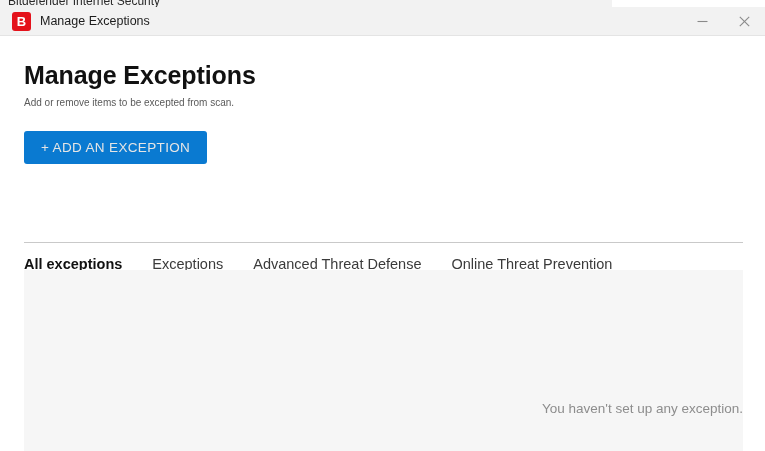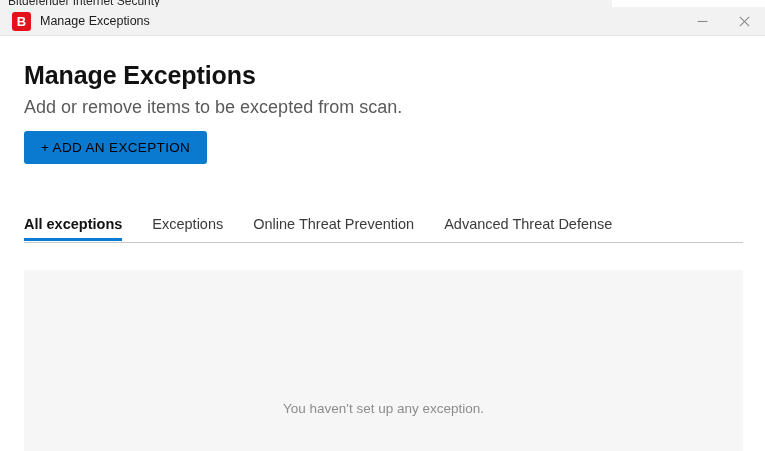--- a/index.html
+++ b/index.html
@@ -116,33 +116,33 @@
     font-size: 25px;
     font-weight: bold;
     color: #111111;
     letter-spacing: -0.1px;
     white-space: nowrap;
   }
   .page-subtitle {
     position: absolute;
     left: 24px;
     top: 61px;
-    font-size: 18px;
+    font-size: 10px;
     color: #5a5a5a;
     white-space: nowrap;
   }
 
   .add-btn {
     position: absolute;
     left: 24px;
     top: 95px;
     height: 33px;
     padding: 0 17px;
     background: #0a7ad1;
-    color: #000000;
+    color: #e5e5e5;
     border: none;
     border-radius: 3px;
     font-size: 13.5px;
     font-family: "Liberation Sans", sans-serif;
     letter-spacing: 0.35px;
     display: flex;
     align-items: center;
     cursor: pointer;
     white-space: nowrap;
   }
@@ -160,22 +160,22 @@
     display: flex;
     align-items: flex-start;
     gap: 30px;
     height: 26px;
   }
   .tab {
     font-size: 14.5px;
     color: #3b3b3b;
     white-space: nowrap;
     cursor: pointer;
-    padding-bottom: 6px;
     position: relative;
+    margin-top: 40px;
   }
   .tab.active {
     font-weight: bold;
     color: #121212;
   }
   .tab.active::after {
     content: "";
     position: absolute;
     left: 0;
     right: 0;
@@ -199,21 +199,21 @@
     top: 234px;
     width: 719px;
     height: 181px;
     background: #f6f6f6;
   }
   .empty-text {
     position: absolute;
     left: 0;
     right: 0;
     top: 131px;
-    text-align: center;
+    text-align: right;
     font-size: 13.5px;
     color: #8d8d8d;
     white-space: nowrap;
   }
 </style>
 </head>
 <body>
 
 <div class="app-window">
 
@@ -246,22 +246,22 @@
     <div class="page-title">Manage Exceptions</div>
 
     <div class="page-subtitle">Add or remove items to be excepted from scan.</div>
 
     <button class="add-btn">+ ADD AN EXCEPTION</button>
 
     <div class="tabs">
       <div class="tabs-row">
         <div class="tab active">All exceptions</div>
         <div class="tab">Exceptions</div>
+        <div class="tab">Advanced Threat Defense</div>
         <div class="tab">Online Threat Prevention</div>
-        <div class="tab">Advanced Threat Defense</div>
       </div>
       <div class="tabs-rule"></div>
     </div>
 
     <div class="list-panel">
       <div class="empty-text">You haven't set up any exception.</div>
     </div>
 
   </div>
 </div>

